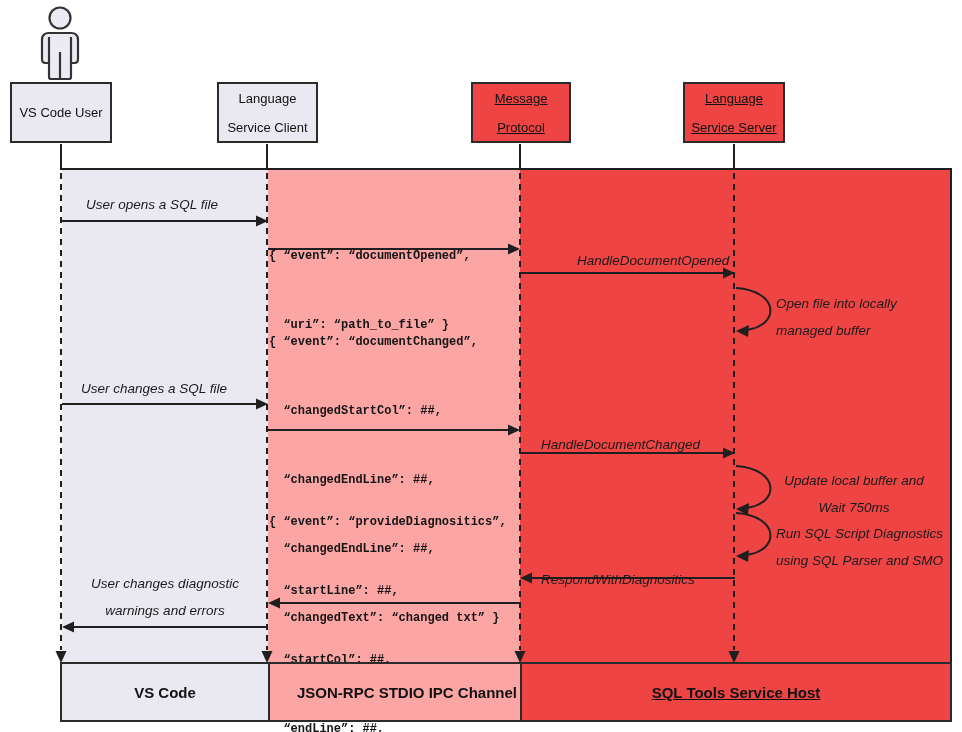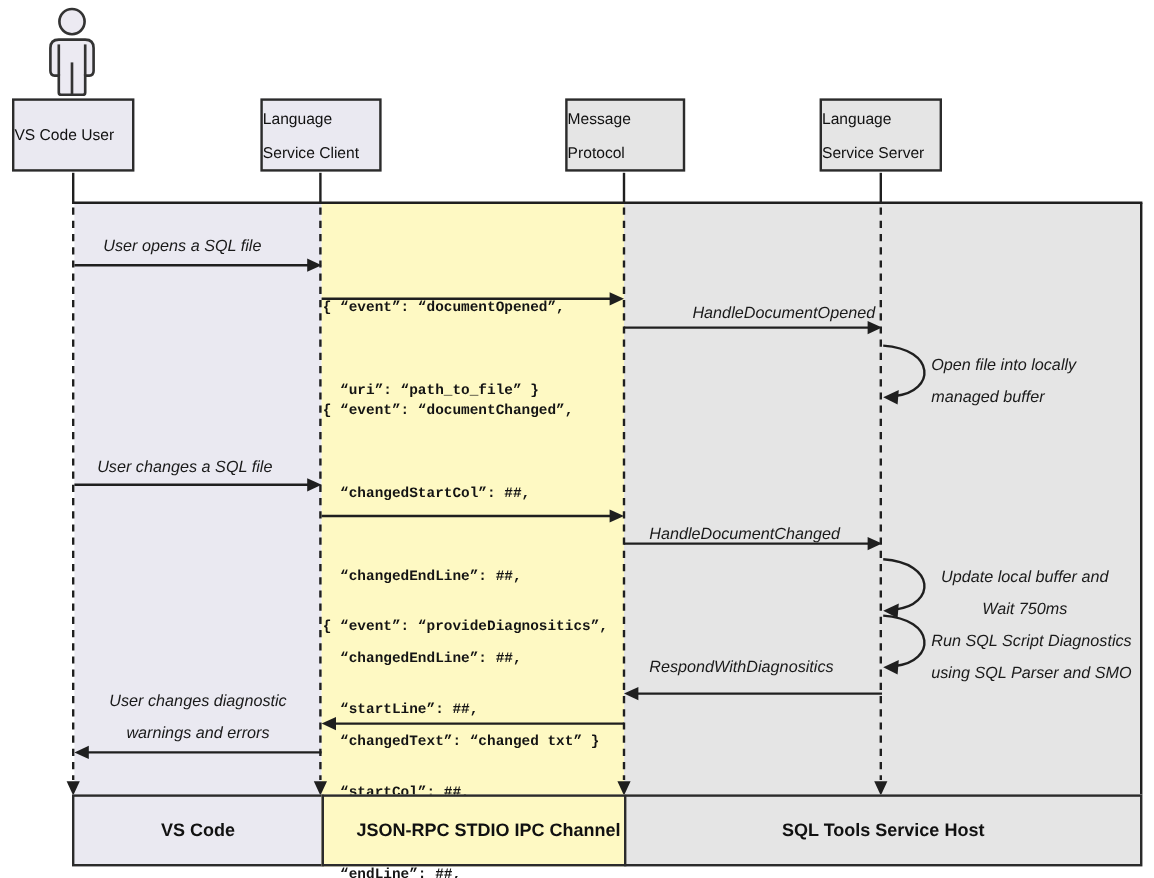--- a/index.html
+++ b/index.html
@@ -3,26 +3,26 @@
 <meta charset="utf-8">
 <style>
   html,body { margin:0; padding:0; background:#ffffff; }
   .stage {
     position:relative; width:962px; height:732px; background:#ffffff;
     font-family:"Liberation Sans", sans-serif; color:#111; overflow:hidden;
   }
   .hbox {
     position:absolute; top:82px; height:61px; box-sizing:border-box;
     border:2px solid #2b2b2b; display:flex; flex-direction:column;
-    justify-content:center; align-items:flex-start;
+    justify-content:center; align-items:center;
     font-size:13px; line-height:29px; text-align:center;
   }
   .lav { background:#eae9f1; }
-  .pch { background:#fef9c3;padding-left:24px; }
-  .grn { background:#e5e5e5; }
+  .pch { background:#fca5a5;padding-left:24px; }
+  .grn { background:#ef4444;text-decoration:underline; }
   .lane { position:absolute; top:170px; height:492px; }
   .fbox {
     position:absolute; top:662px; height:60px; box-sizing:border-box;
     border:2px solid #2b2b2b; display:flex; justify-content:center; align-items:center;
     font-size:15px; font-weight:bold;
   }
   .lbl {
     position:absolute; font-style:italic; font-size:13.5px; line-height:16px;
     white-space:nowrap; color:#1a1a1a;
   }
@@ -127,21 +127,21 @@
   </div>
   <div class="hbox grn" style="left:683px;width:102px;">
     <span>Language</span>
     <span>Service Server</span>
   </div>
 
   <div class="lbl ctr" style="left:62px;width:180px;top:197px;">User opens a SQL file</div>
   <div class="lbl" style="left:541px;top:253px;margin-left:36px;">HandleDocumentOpened</div>
   <div class="lbl ctr" style="left:62px;width:184px;top:381px;">User changes a SQL file</div>
   <div class="lbl" style="left:541px;top:437px;">HandleDocumentChanged</div>
-  <div class="lbl" style="left:541px;top:548px;">RespondWithDiagnositics</div>
+  <div class="lbl" style="left:541px;top:572px;">RespondWithDiagnositics</div>
   <div class="lbl lbl2 ctr" style="left:62px;width:206px;top:570px;">
     <div>User changes diagnostic</div>
     <div>warnings and errors</div>
   </div>
 
   <div class="lbl lbl2" style="left:776px;top:290px;">
     <div>Open file into locally</div>
     <div>managed buffer</div>
   </div>
   <div class="lbl lbl2 ctr" style="left:772px;width:164px;top:467px;">

